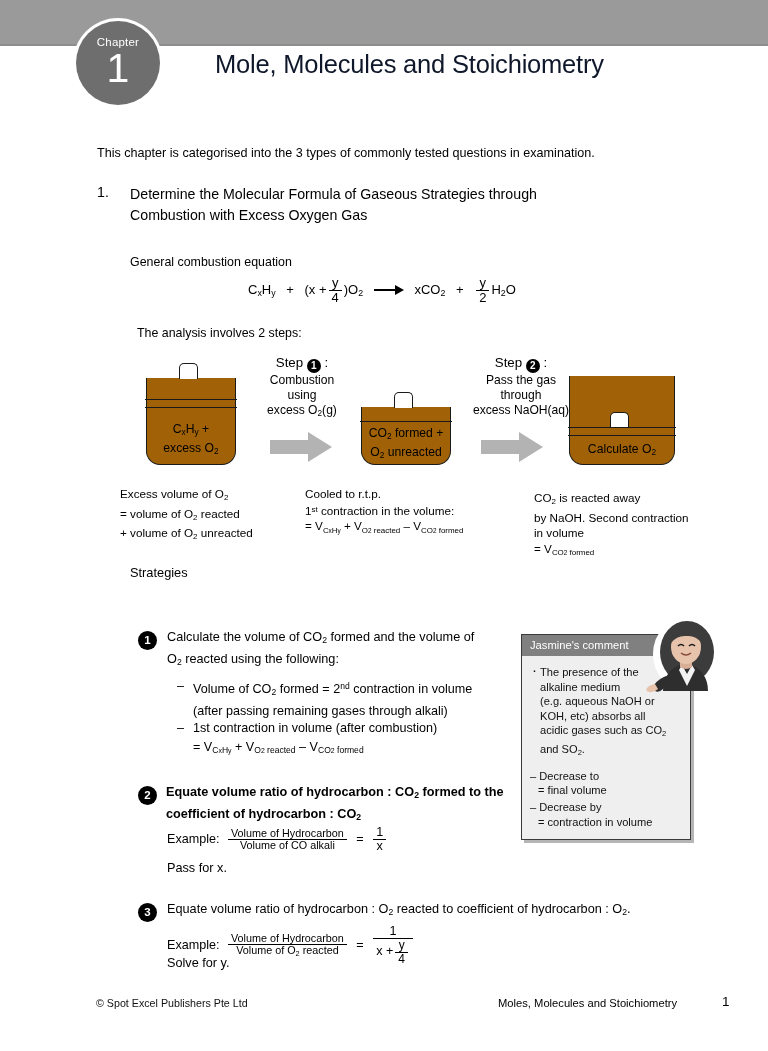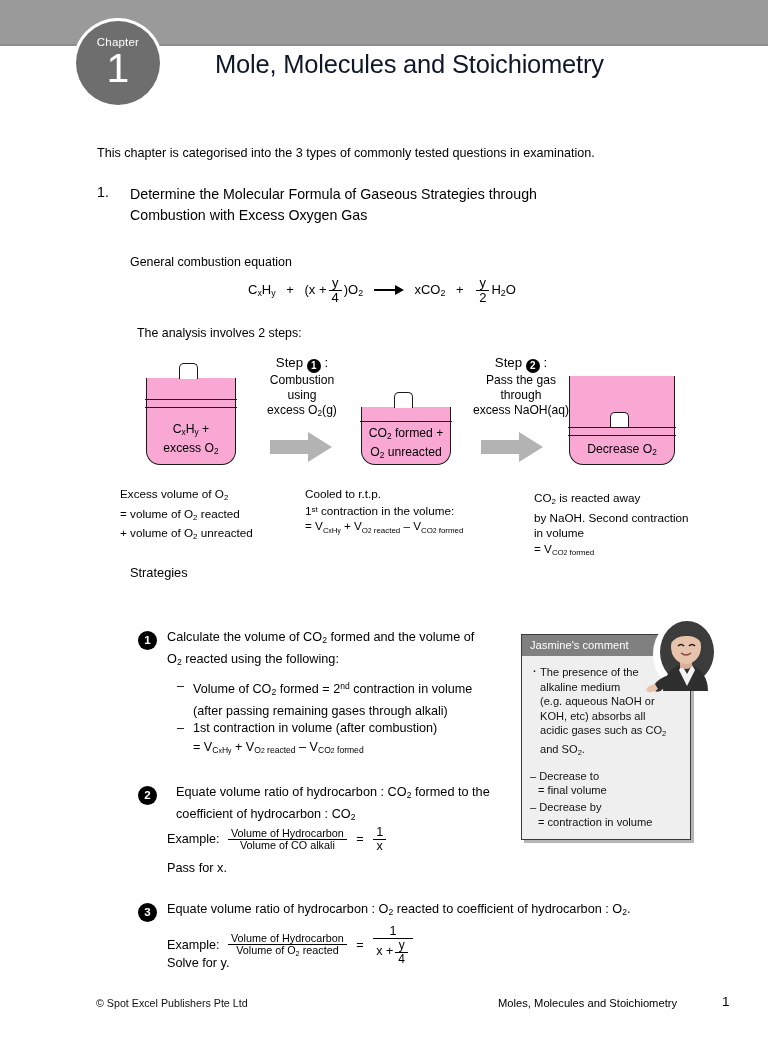--- a/index.html
+++ b/index.html
@@ -128,21 +128,21 @@
     border-top: 5px solid transparent;
     border-bottom: 5px solid transparent;
   }
 
   
   .vessel {
     position: absolute;
     border: 1.6px solid #1a1a1a;
     border-top: none;
     border-radius: 0 0 14px 14px;
-    background: #f9a8d4;
+    background: #a16207;
   }
   .vessel .gasline {
     position: absolute;
     left: -1.6px; right: -1.6px;
     height: 0;
     border-top: 1.5px solid #1a1a1a;
   }
   .vessel .tab {
     position: absolute;
     width: 17px; height: 15px;
@@ -353,21 +353,21 @@
     <svg width="62" height="30" viewBox="0 0 62 30">
         <polygon points="0,8 38,8 38,0 62,15 38,30 38,22 0,22" fill="#b3b3b3"></polygon>
       </svg>
   </div>
 
   <div class="vessel" style="left:569px; top:376px; width:104px; height:88px;">
     <div class="tab" style="left:40px; top:36px;"></div>
     <div class="gasline" style="top:51px;"></div>
     <div class="gasline" style="top:59px;"></div>
     <div class="v-label" style="top:65px;">
-      <div><span>Decrease O</span><sub>2</sub></div>
+      <div><span>Calculate O</span><sub>2</sub></div>
     </div>
   </div>
 
   <div class="note" style="left:120px; top:486px;">
     <div><span>Excess volume of O</span><sub>2</sub></div>
     <div><span>= volume of O</span><sub>2</sub><span> reacted</span></div>
     <div><span>+ volume of O</span><sub>2</sub><span> unreacted</span></div>
   </div>
 
   <div class="note" style="left:305px; top:486px;">
@@ -397,21 +397,21 @@
     <div>(after passing remaining gases through alkali)</div>
   </div>
 
   <div class="dash-item" style="left:193px; top:719px; width:320px;">
     <span class="dash">–</span>
     <div>1st contraction in volume (after combustion)</div>
     <div><span>= V</span><sub><span>C</span><span style="font-size:.8em">x</span><span>H</span><span style="font-size:.8em">y</span></sub><span> + V</span><sub><span>O</span><span style="font-size:.8em">2</span><span> reacted</span></sub><span> – V</span><sub><span>CO</span><span style="font-size:.8em">2</span><span> formed</span></sub></div>
   </div>
 
   <div class="step-bullet" style="left:138px; top:786px;">2</div>
-  <div class="step-body" style="left:176px; top:783px; width:340px;">
+  <div class="step-body" style="left:166px; top:783px; width:340px;font-weight:bold;">
     <div><span>Equate volume ratio of hydrocarbon : CO</span><sub>2</sub><span> formed to the</span></div>
     <div><span>coefficient of hydrocarbon : CO</span><sub>2</sub></div>
   </div>
 
   <div class="eq" style="left:167px; top:826px; font-size:12.6px;">
     <span>Example:</span>
     <span class="frac" style="font-size:10.8px; margin-left:5px;">
       <span class="num">Volume of Hydrocarbon</span>
       <span class="den">Volume of CO alkali</span>
     </span>

